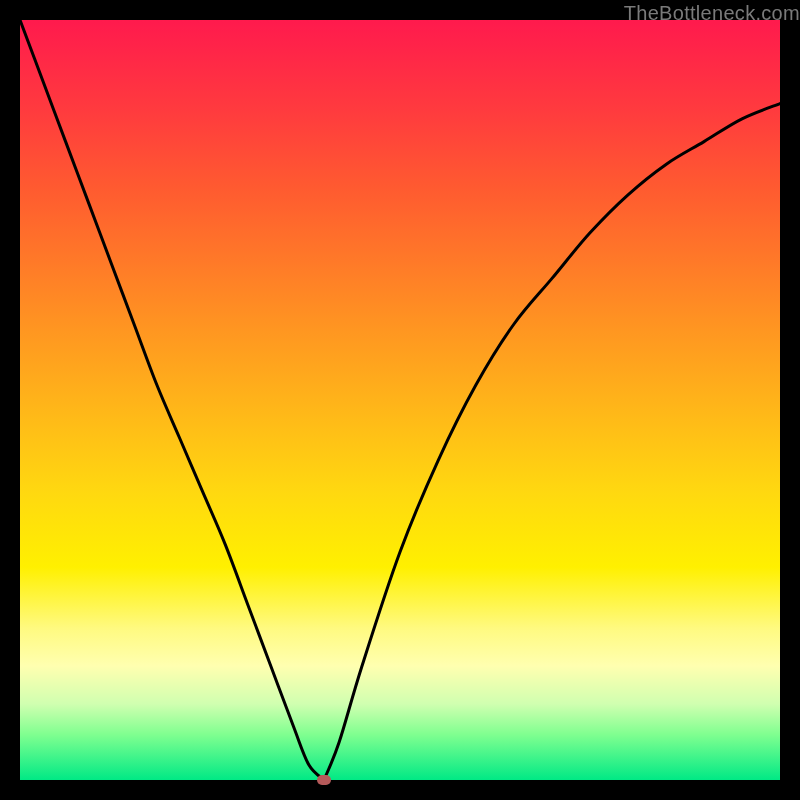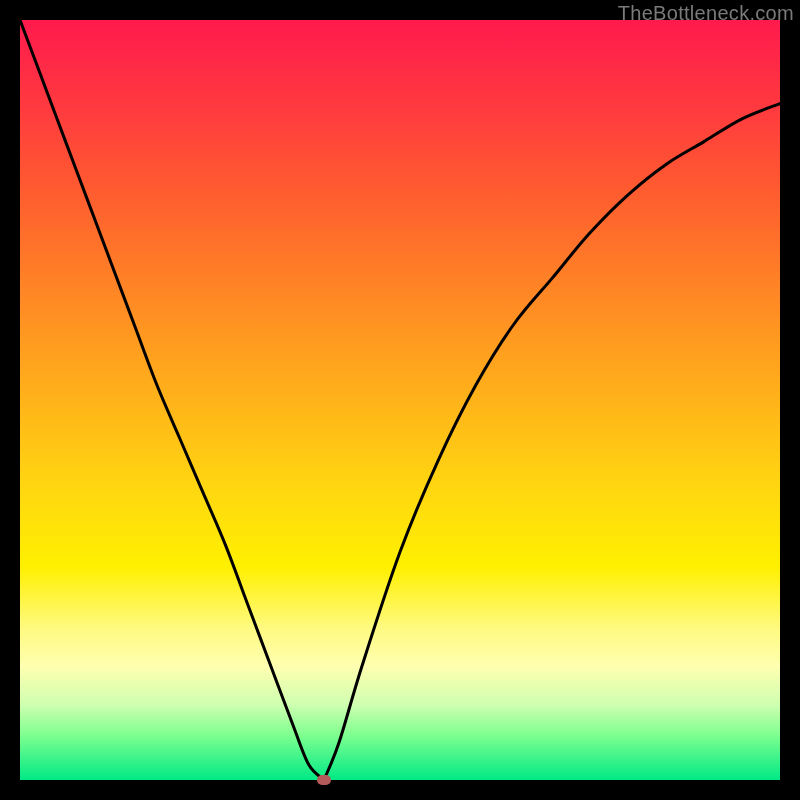--- a/index.html
+++ b/index.html
@@ -52,21 +52,21 @@
     position: absolute;
     width: 14px;
     height: 10px;
     border-radius: 5px;
     background: #b55a5a;
     transform: translate(-50%, -50%);
   }
   .watermark {
     position: absolute;
     top: 2px;
-    right: 6px;
+    right: 0;
     color: #7a7a7a;
     font-size: 20px;
     font-weight: 500;
     letter-spacing: 0.3px;
     text-align: right;
   }
 </style>
 </head>
 <body>
 

